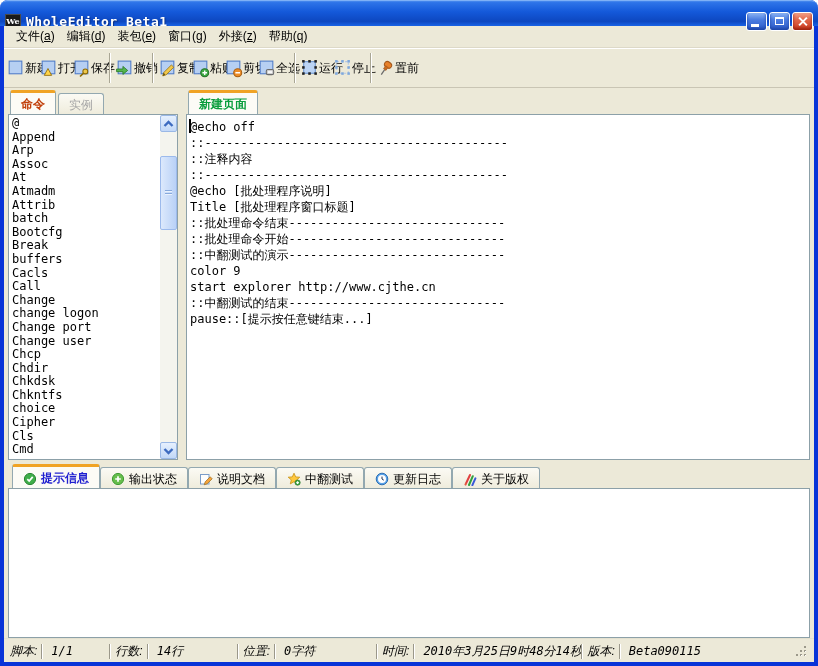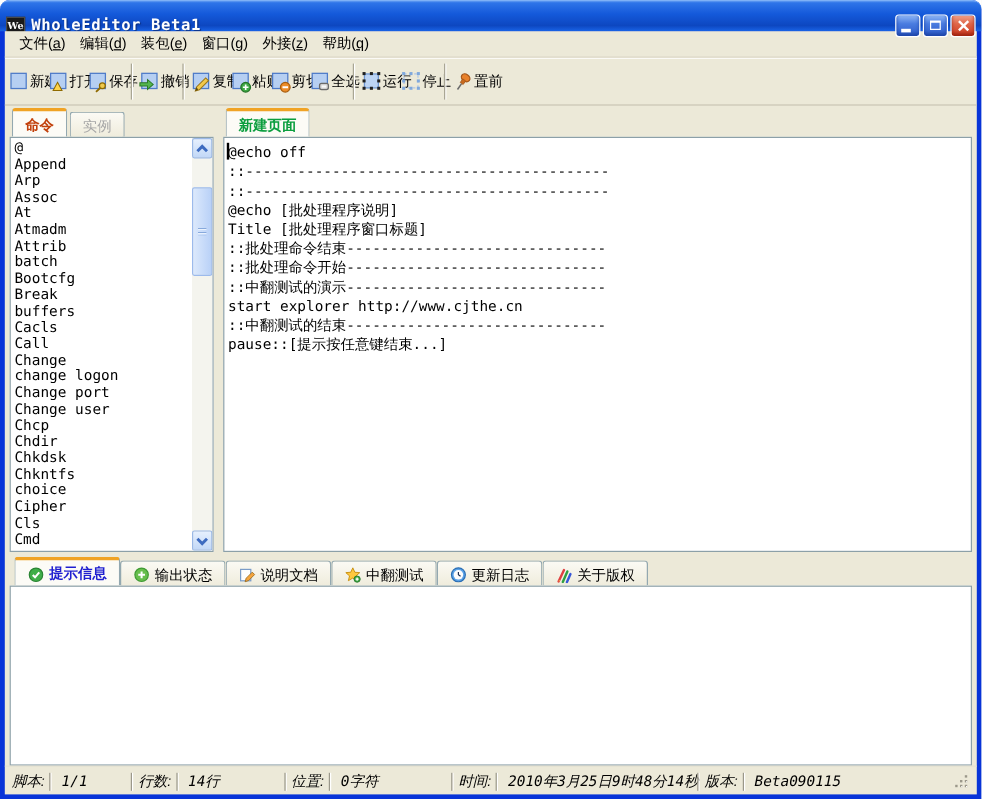--- a/index.html
+++ b/index.html
@@ -302,26 +302,28 @@
       <div class="rightcol">
         <div class="tabsrow">
           <div class="tab active green">
               <span>新建页面</span>
             </div>
         </div>
         <div class="editorbox">
           <div class="caret"></div>
           <div class="eline">@echo off</div>
           <div class="eline">::------------------------------------------</div>
+          <div class="eline">::注释内容</div>
           <div class="eline">::------------------------------------------</div>
           <div class="eline">@echo [批处理程序说明]</div>
           <div class="eline">Title [批处理程序窗口标题]</div>
           <div class="eline">::批处理命令结束------------------------------</div>
           <div class="eline">::批处理命令开始------------------------------</div>
           <div class="eline">::中翻测试的演示------------------------------</div>
+          <div class="eline">color 9</div>
           <div class="eline">start explorer http://www.cjthe.cn</div>
           <div class="eline">::中翻测试的结束------------------------------</div>
           <div class="eline">pause::[提示按任意键结束...]</div>
         </div>
       </div>
     </div>
 
     <div class="bottomtabs">
       <div class="tab active blue">
         <svg viewBox="0 0 14 14">

